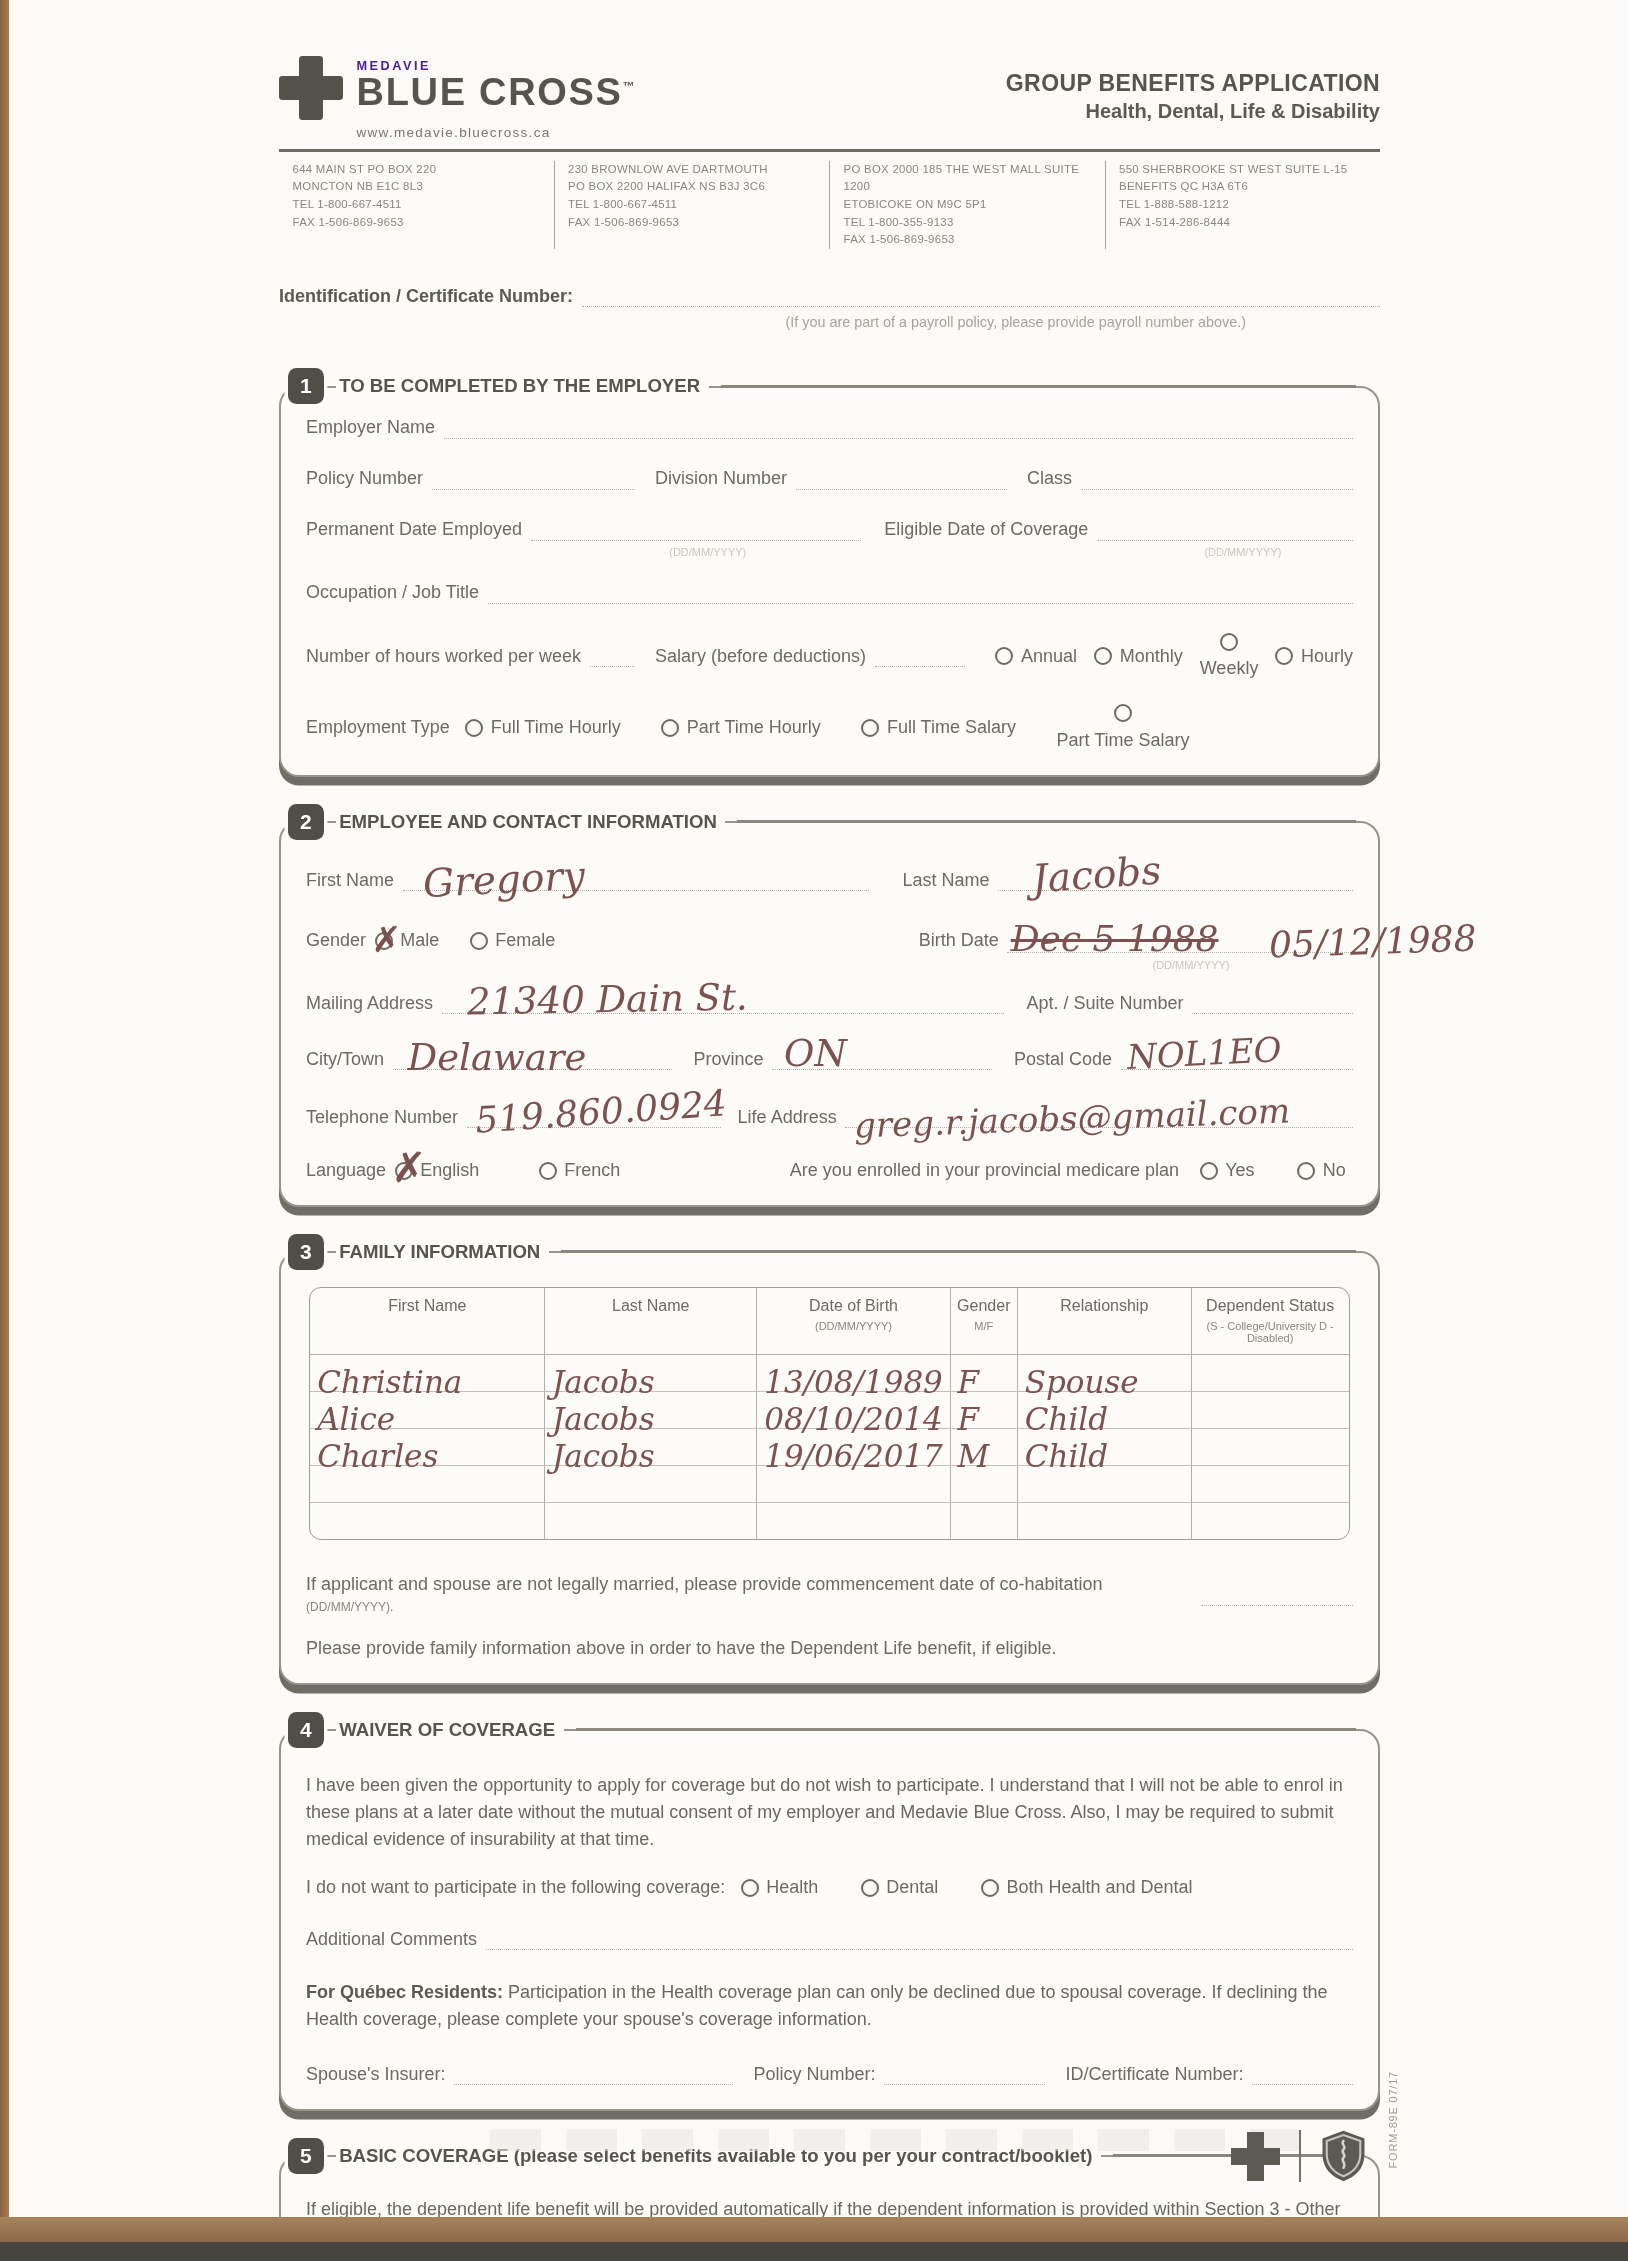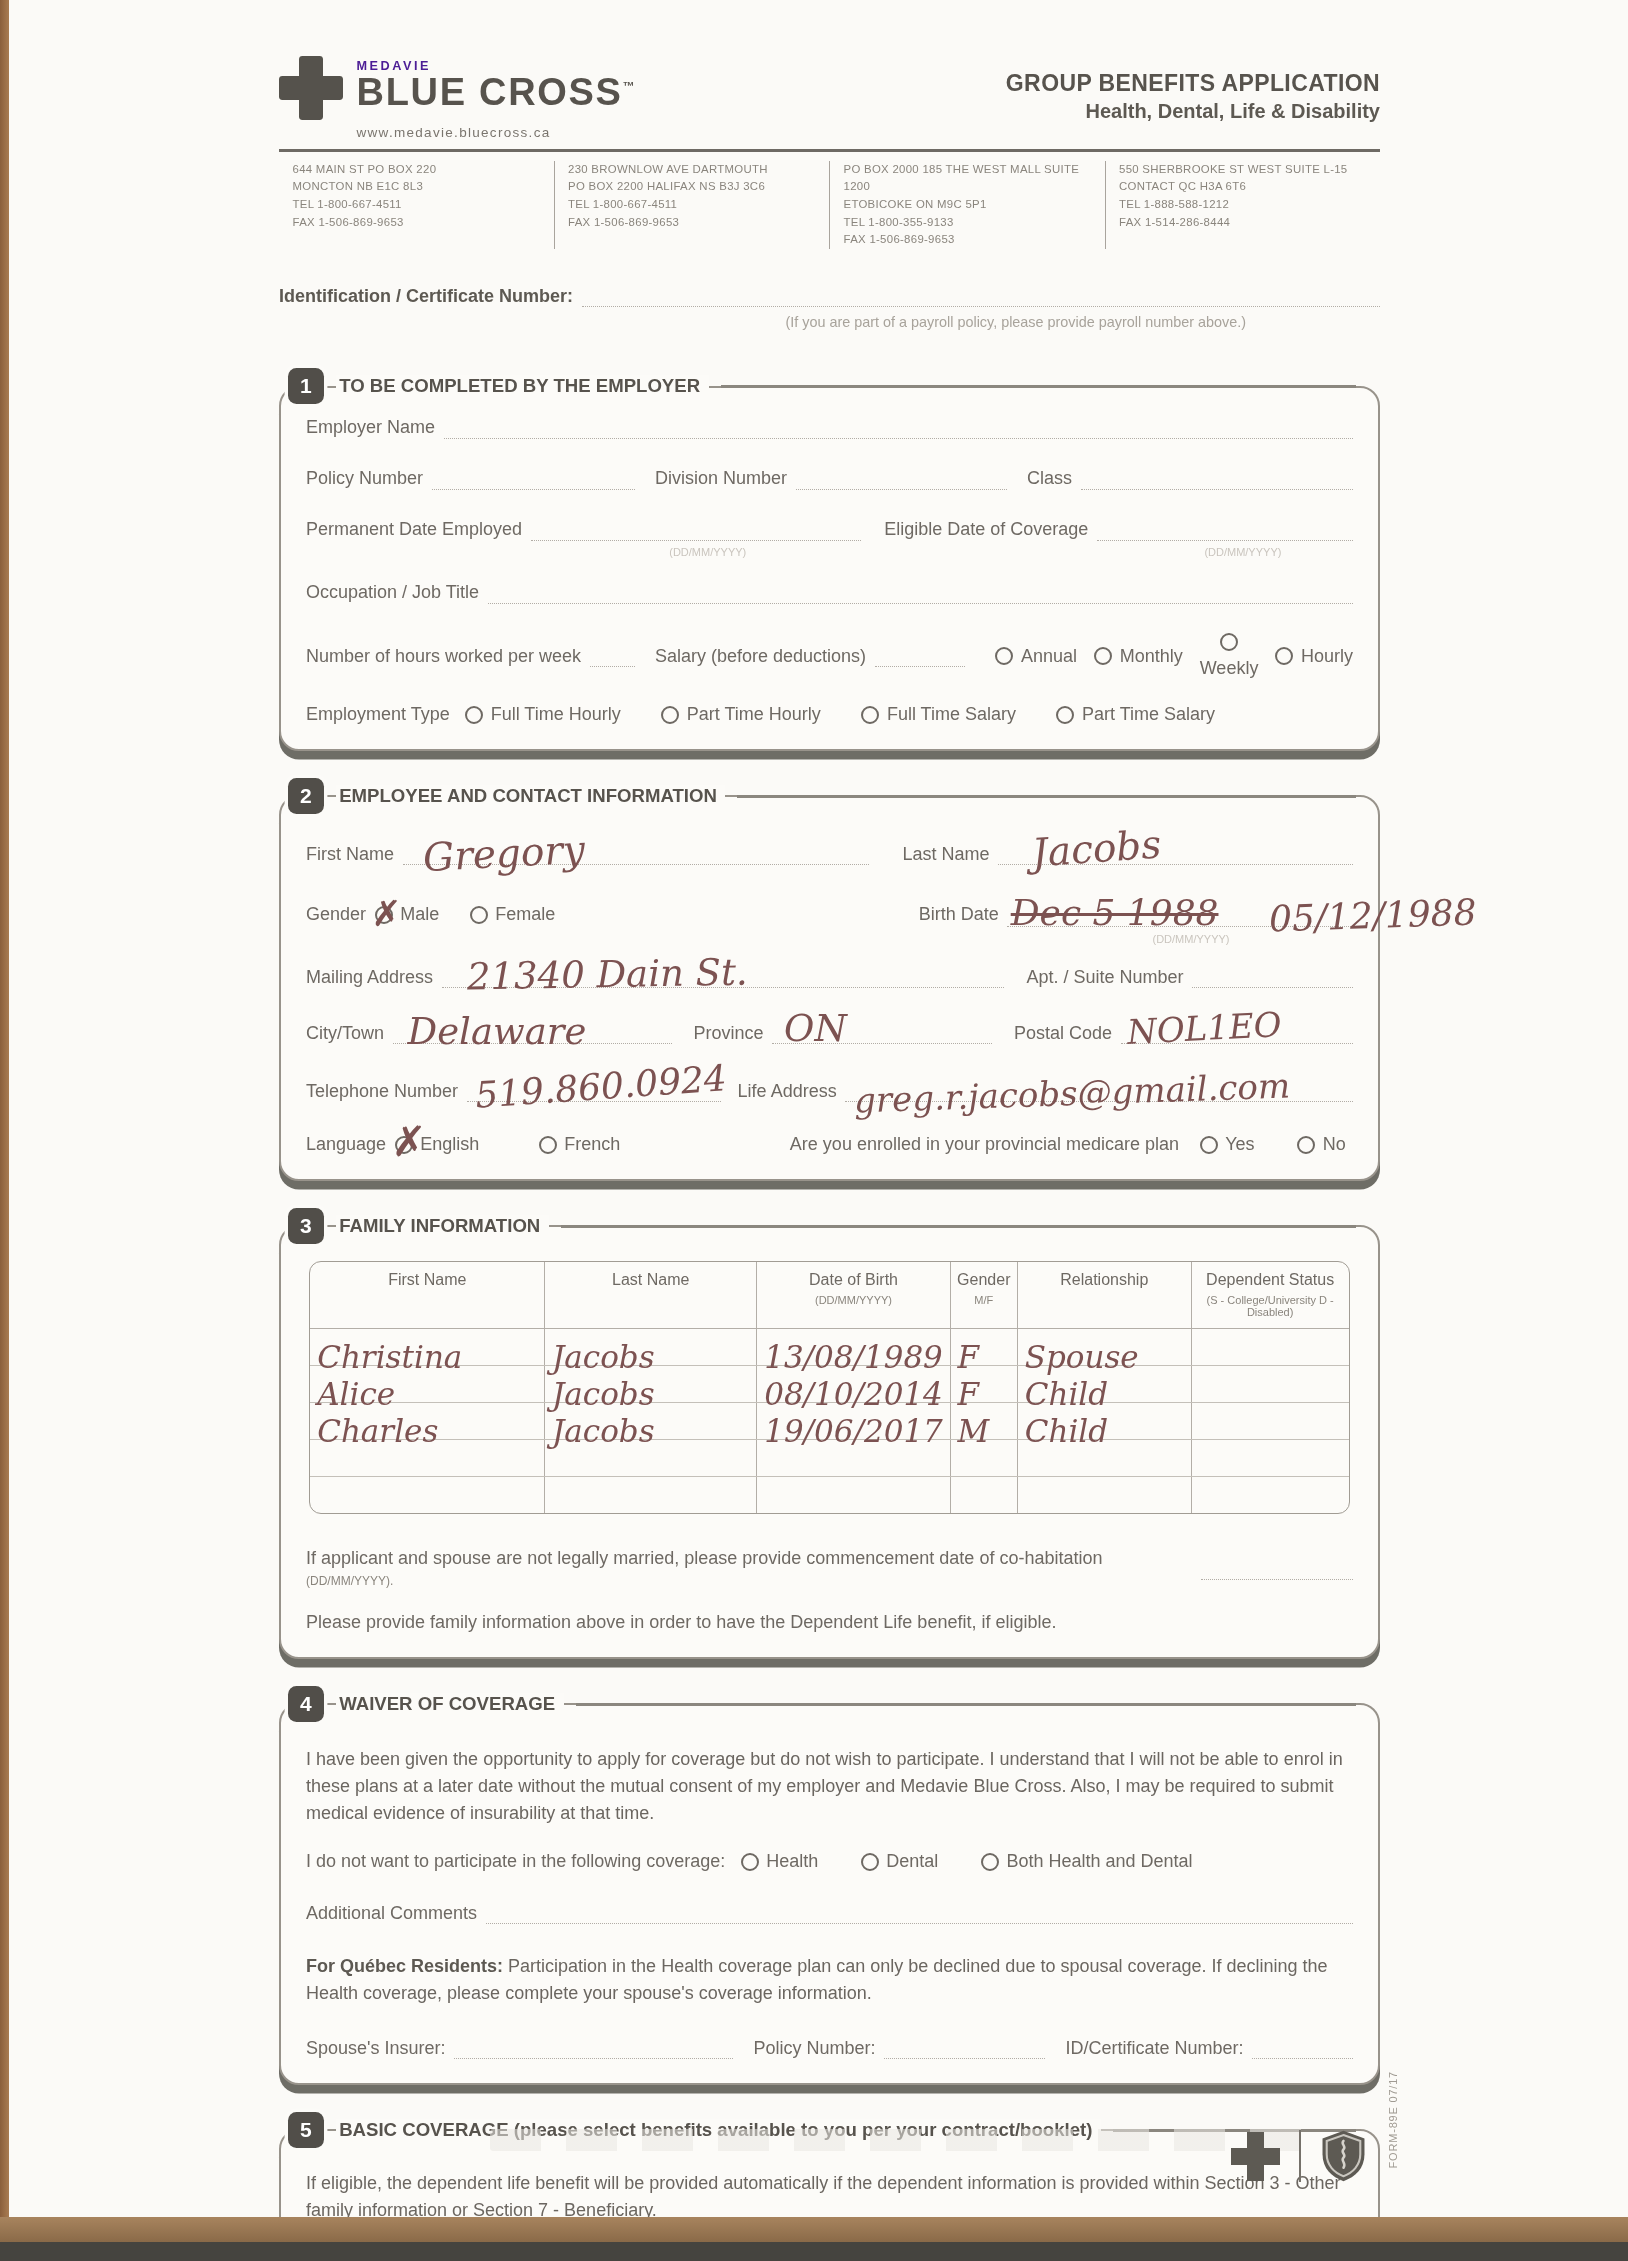--- a/index.html
+++ b/index.html
@@ -122,21 +122,21 @@
         <div>FAX  1-506-869-9653</div>
       </div>
       <div class="office">
         <div>PO BOX 2000  185 THE WEST MALL  SUITE 1200</div>
         <div>ETOBICOKE ON  M9C 5P1</div>
         <div>TEL  1-800-355-9133</div>
         <div>FAX  1-506-869-9653</div>
       </div>
       <div class="office">
         <div>550 SHERBROOKE ST WEST  SUITE L-15</div>
-        <div>CONTACT QC H3A 6T6</div>
+        <div>BENEFITS QC H3A 6T6</div>
         <div>TEL  1-888-588-1212</div>
         <div>FAX  1-514-286-8444</div>
       </div>
     </div>
 
     <div class="frow" style="margin-top:36px;">
       <span class="blbl">Identification / Certificate Number:</span>
       <span class="fl grow"></span>
     </div>
     <div style="margin-top:6.8px; padding-left:46%;">
@@ -205,21 +205,21 @@
             <span class="lbl">Full Time Hourly</span>
           </span>
         <span class="ritem" style="margin-left:32px;">
             <span class="rad"></span>
             <span class="lbl">Part Time Hourly</span>
           </span>
         <span class="ritem" style="margin-left:32px;">
             <span class="rad"></span>
             <span class="lbl">Full Time Salary</span>
           </span>
-        <span class="ritem" style="margin-left:32px;">
+        <span class="ritem" style="margin-left:32px;flex-direction:column;">
             <span class="rad"></span>
             <span class="lbl">Part Time Salary</span>
           </span>
       </div>
     </div>
 
     <div class="section">
       <div class="sec-head">
         <div class="badge">2</div>
         <div class="sec-title">EMPLOYEE AND CONTACT INFORMATION</div>

